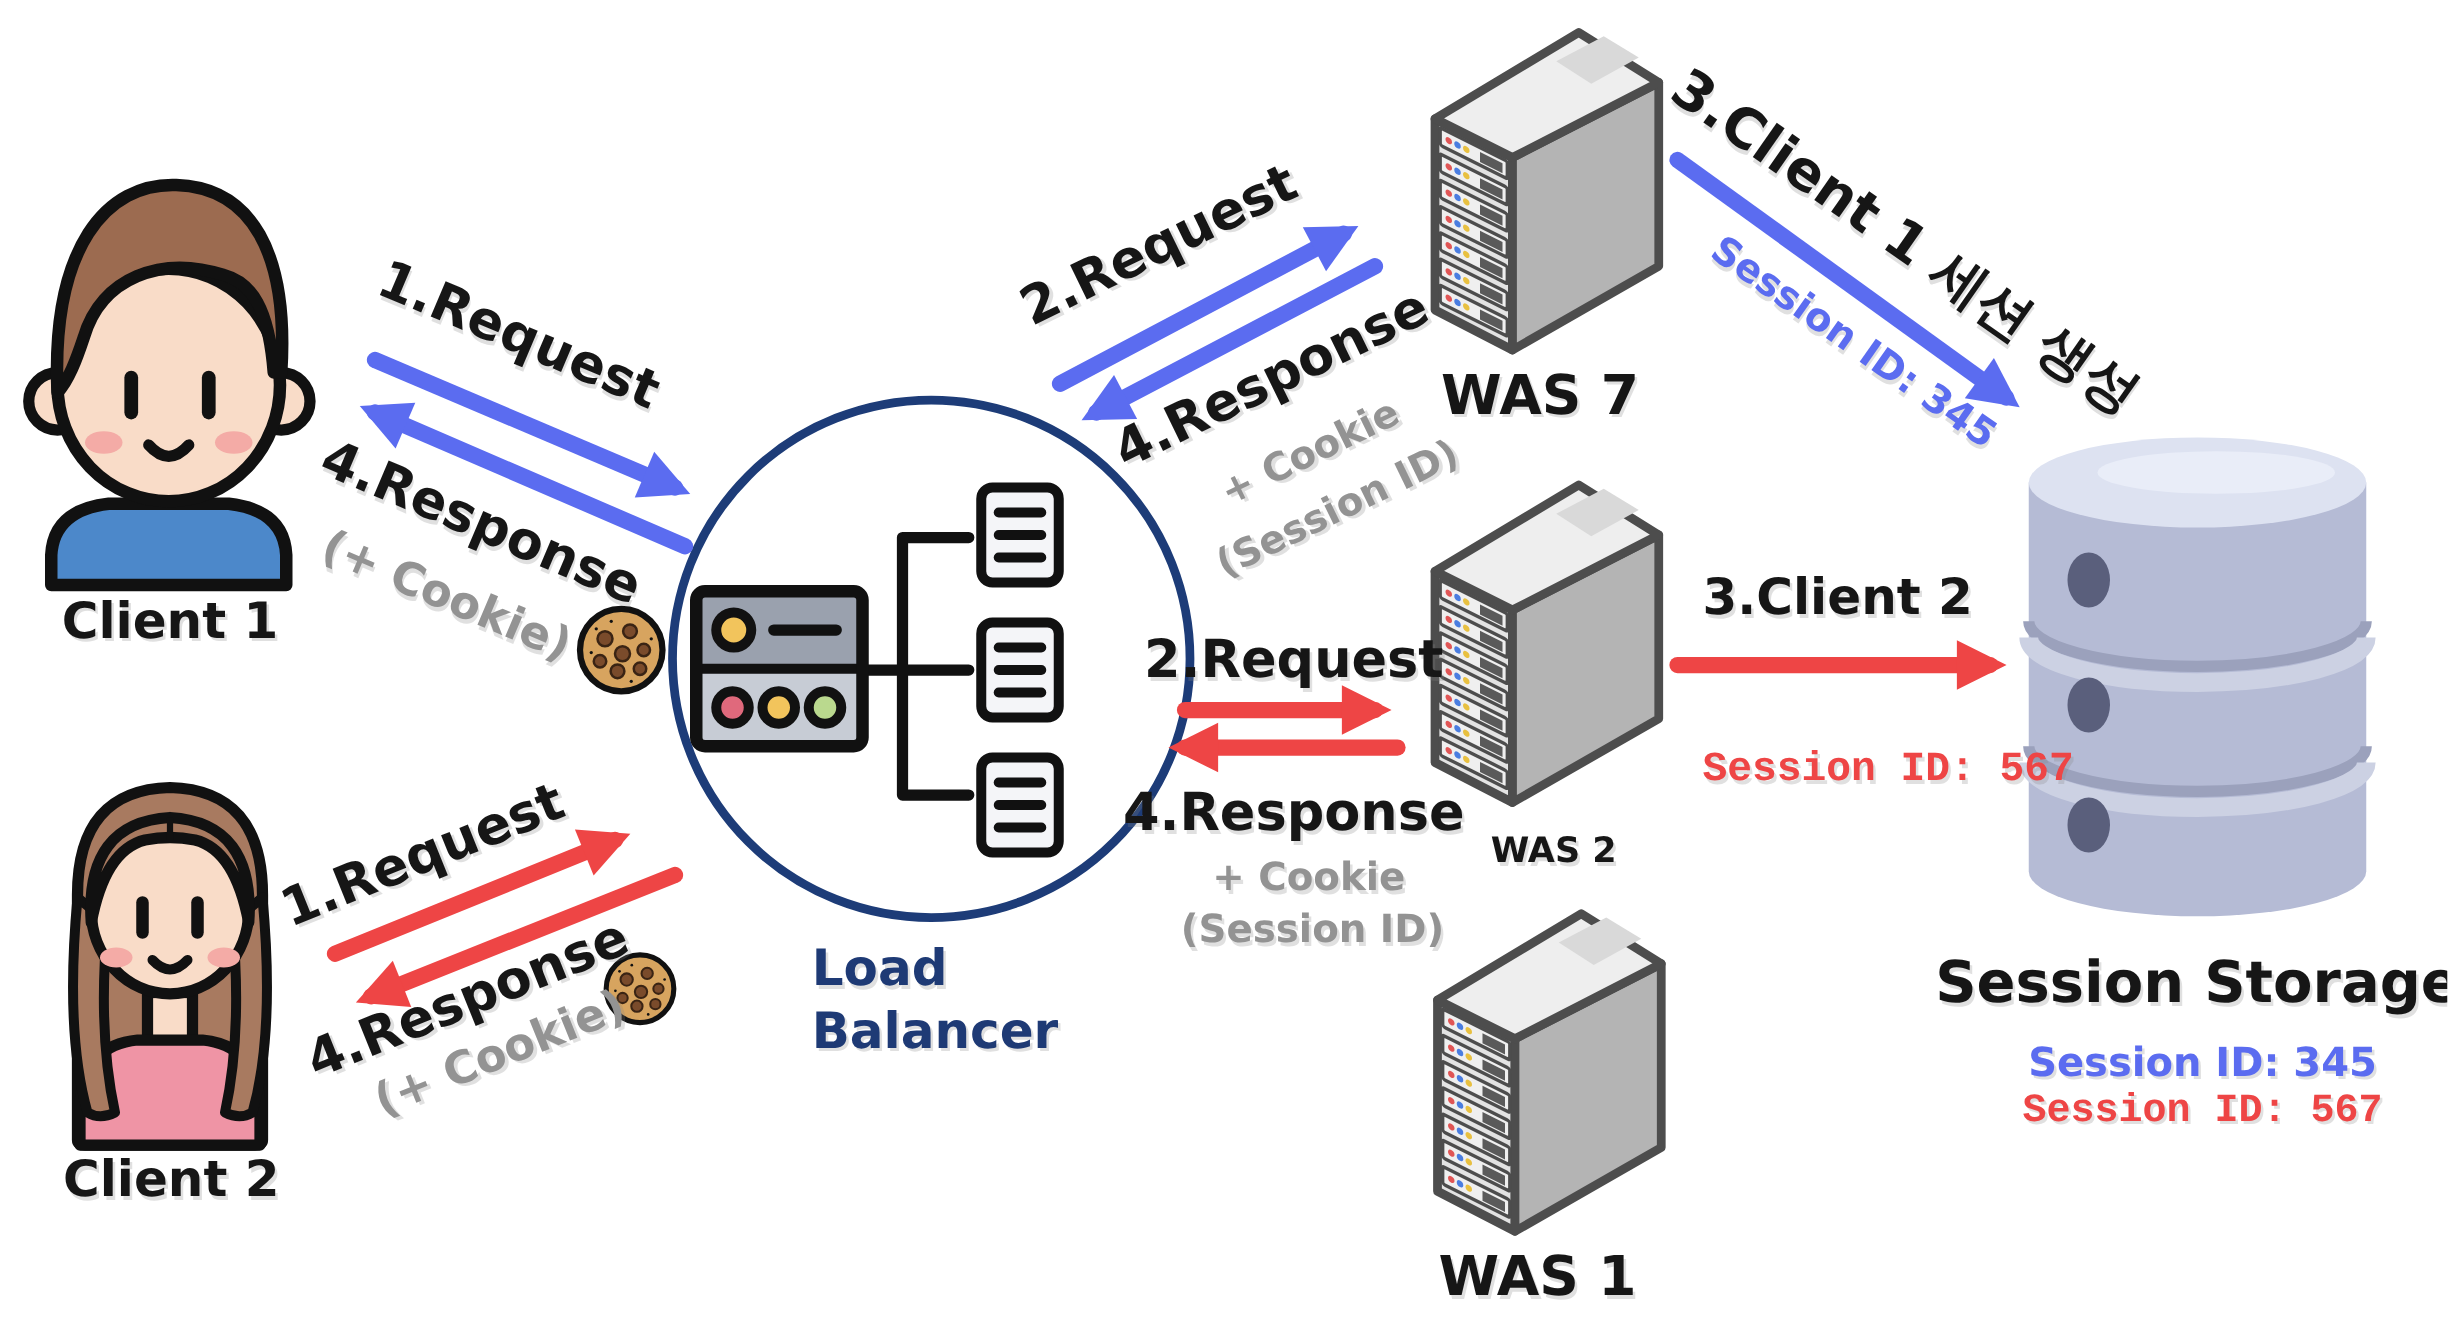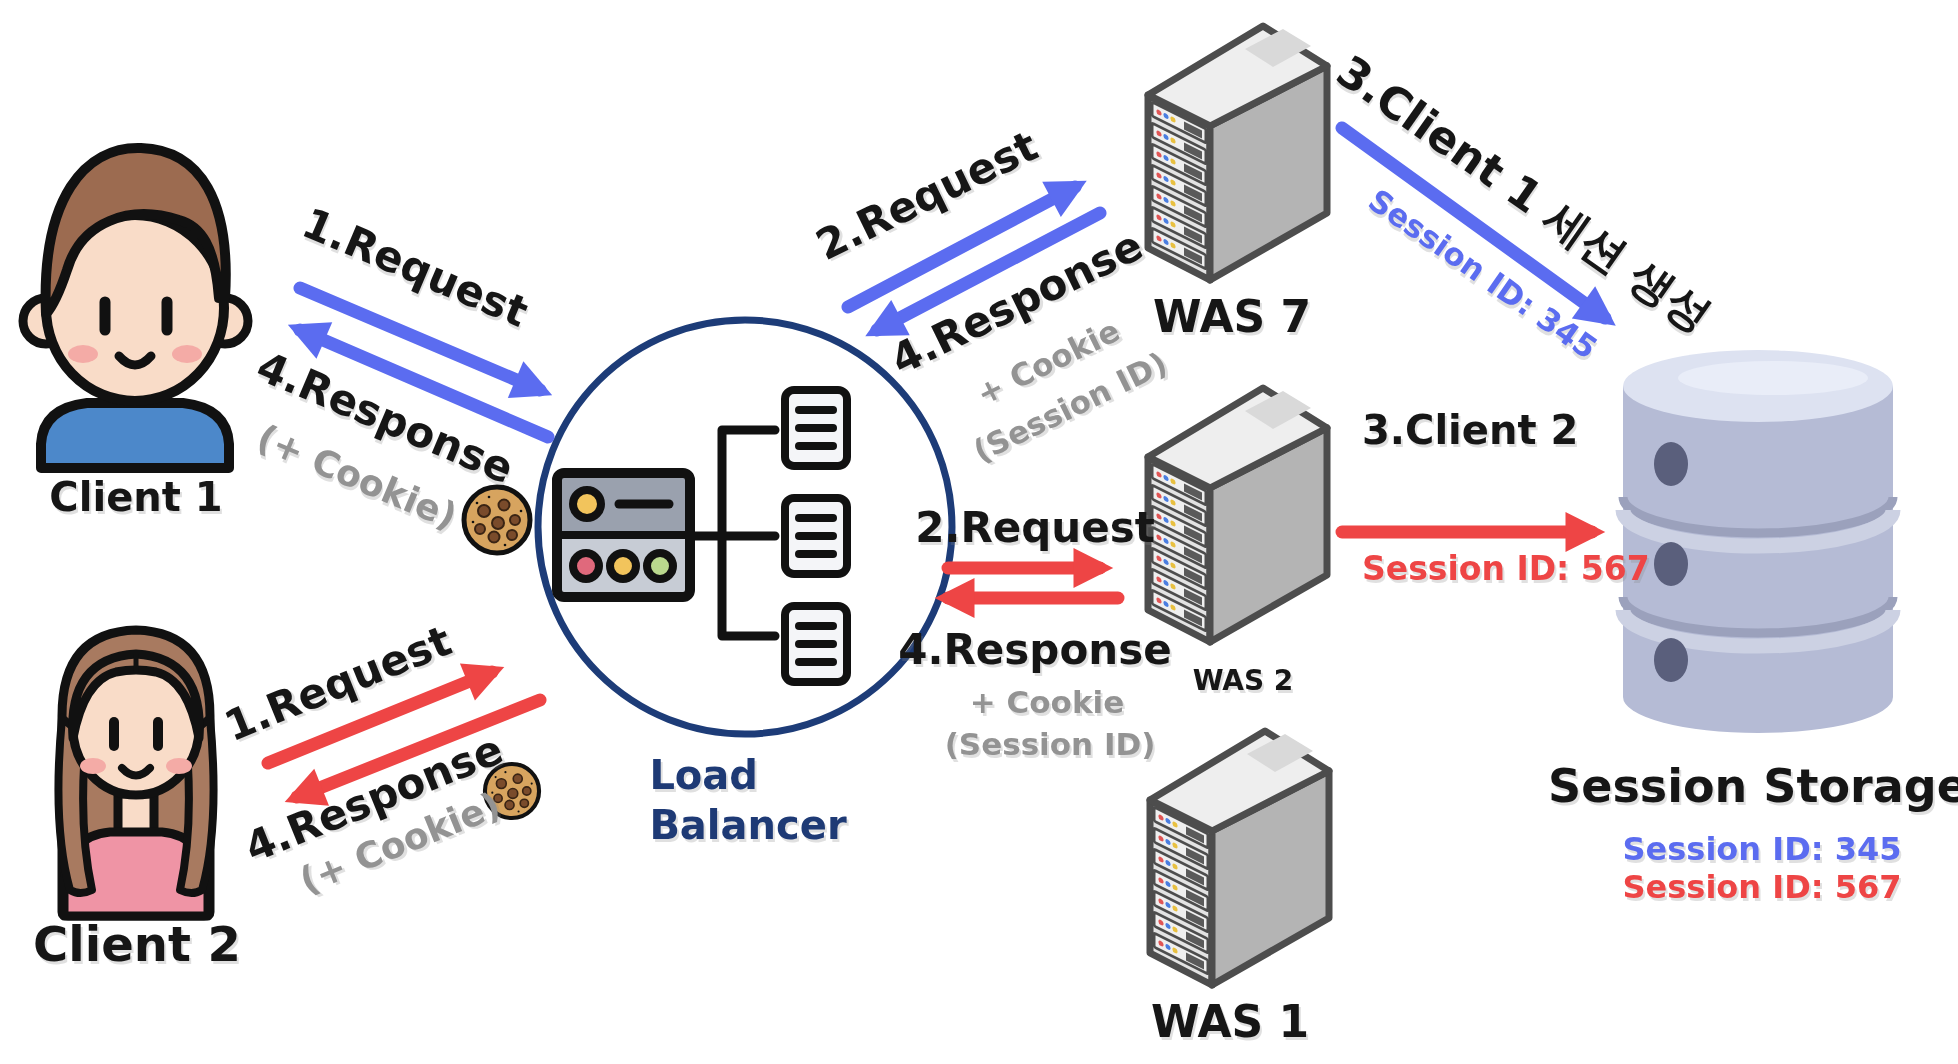--- a/index.html
+++ b/index.html
@@ -8,25 +8,25 @@
     font-family:"DejaVu Sans","Liberation Sans",sans-serif;
   }
   svg.base{position:absolute;left:0;top:0;}
   .lbl{
     position:absolute;font-weight:700;white-space:nowrap;line-height:1.1;
     transform:translate(-50%,-50%) rotate(var(--r,0deg));
     color:#161616;text-shadow:2px 3px 0 rgba(130,130,130,.25);
   }
   .lbl-left{
     position:absolute;font-weight:700;white-space:nowrap;
-    color:#161616;text-shadow:2px 3px 0 rgba(130,130,130,.25);
+    color:#161616;text-shadow:2px 3px 0 rgba(130,130,130,.25);margin-top:48px;
   }
   .gray{color:#939393;}
   .blue{color:#5b6cf0;}
-  .red{color:#ee4545;}
+  .red{color:#ee4545;font-family:Liberation Mono, monospace;}
   .navy{color:#1e3a75;}
   .tc{text-align:left;}
 </style>
 </head>
 <body>
 
 <div class="canvas">
 
   <svg class="base" width="1958" height="1064" viewBox="0 0 1958 1064">
     <defs>
@@ -200,19 +200,19 @@
   <div class="lbl navy tc" style="left:748px;top:800px;font-size:40px;line-height:1.25">
     <div>Load</div>
     <div>Balancer</div>
   </div>
 
   <div class="lbl" style="left:1232px;top:317px;font-size:44px">WAS 7</div>
   <div class="lbl" style="left:1243px;top:681px;font-size:28px">WAS 2</div>
   <div class="lbl" style="left:1230px;top:1022px;font-size:44px">WAS 1</div>
 
   <div class="lbl" style="left:136px;top:497px;font-size:40px">Client 1</div>
-  <div class="lbl" style="left:137px;top:944px;font-size:48px">Client 2</div>
+  <div class="lbl" style="left:137px;top:944px;font-size:40px">Client 2</div>
 
   <div class="lbl" style="left:1758px;top:786px;font-size:46px">Session Storage</div>
   <div class="lbl blue" style="left:1762px;top:850px;font-size:32px">Session ID: 345</div>
   <div class="lbl red" style="left:1762px;top:888px;font-size:32px">Session ID: 567</div>
 
 </div>
 
 </body></html>

